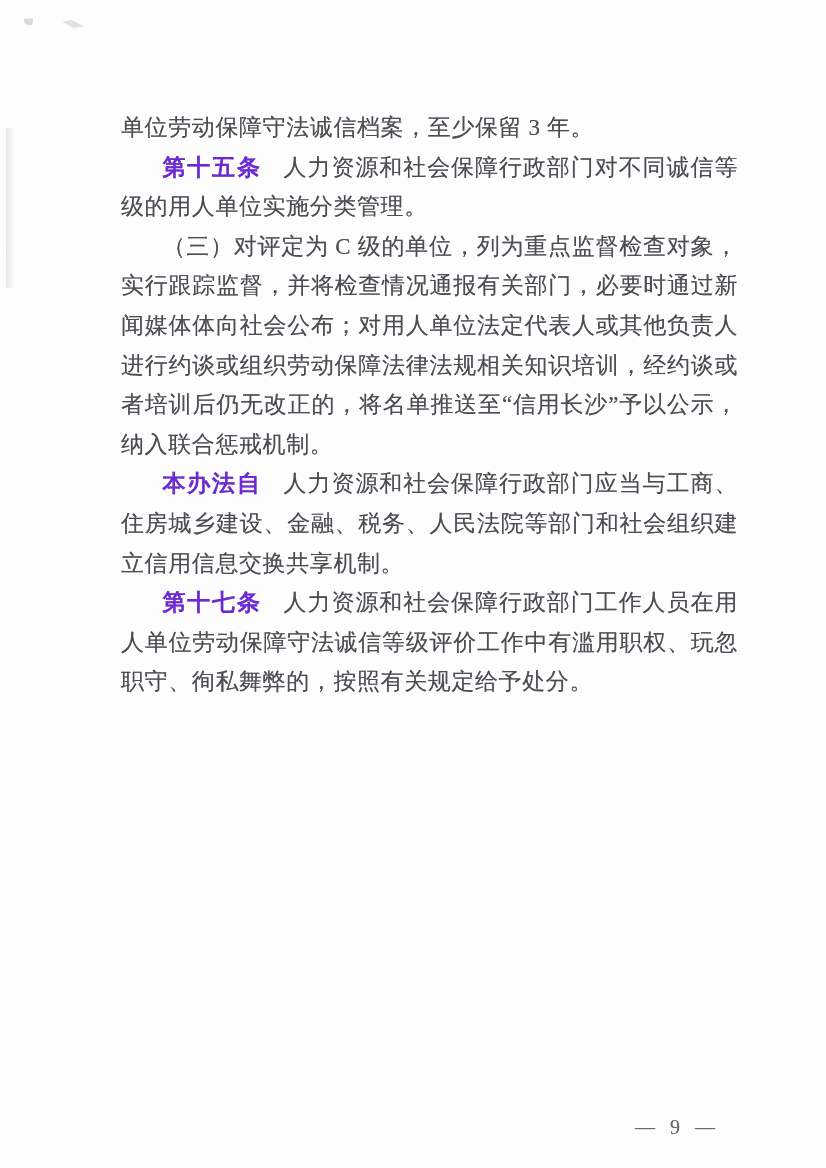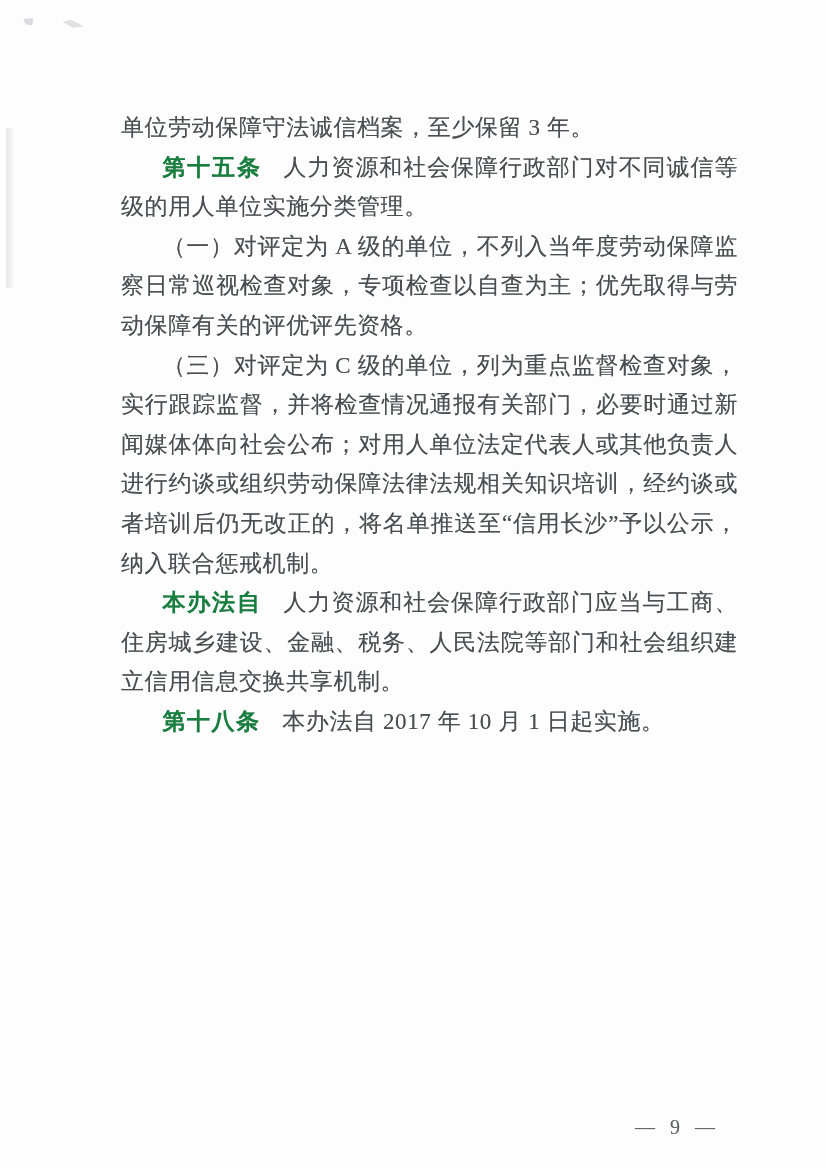--- a/index.html
+++ b/index.html
@@ -61,21 +61,21 @@
     margin: 0;
     padding: 0;
     text-indent: 1.8em;
   }
   .para.no-indent {
     text-indent: 0;
   }
   .lead {
     font-family: "DejaVu Sans", "Liberation Sans", sans-serif;
     font-weight: 600;
-    color: #15803d;
+    color: #6d28d9;
     margin-right: 0.95em;
     letter-spacing: 1.5px;
   }
   .footer {
     position: absolute;
     top: 1116px;
     right: 112px;
     font-size: 20px;
     letter-spacing: 5px;
     color: #63646a;
@@ -94,35 +94,32 @@
   <div class="body-text">
 
     <p class="para no-indent">
       <span>单位劳动保障守法诚信档案，至少保留 3 年。</span>
     </p>
 
     <p class="para">
       <span class="lead">第十五条</span><span>人力资源和社会保障行政部门对不同诚信等级的用人单位实施分类管理。</span>
     </p>
 
-    <p class="para">
-      <span>（一）对评定为 A 级的单位，不列入当年度劳动保障监察日常巡视检查对象，专项检查以自查为主；优先取得与劳动保障有关的评优评先资格。</span>
-    </p>
 
 
     <p class="para">
       <span>（三）对评定为 C 级的单位，列为重点监督检查对象，实行跟踪监督，并将检查情况通报有关部门，必要时通过新闻媒体体向社会公布；对用人单位法定代表人或其他负责人进行约谈或组织劳动保障法律法规相关知识培训，经约谈或者培训后仍无改正的，将名单推送至“信用长沙”予以公示，纳入联合惩戒机制。</span>
     </p>
 
     <p class="para">
       <span class="lead">本办法自</span><span>人力资源和社会保障行政部门应当与工商、住房城乡建设、金融、税务、人民法院等部门和社会组织建立信用信息交换共享机制。</span>
     </p>
 
+    <p class="para">
+      <span class="lead">第十七条</span><span>人力资源和社会保障行政部门工作人员在用人单位劳动保障守法诚信等级评价工作中有滥用职权、玩忽职守、徇私舞弊的，按照有关规定给予处分。</span>
+    </p>
 
-    <p class="para">
-      <span class="lead">第十八条</span><span>本办法自 2017 年 10 月 1 日起实施。</span>
-    </p>
 
   </div>
 
   <div class="footer">— 9 —</div>
 
 </div>
 
 </body></html>

